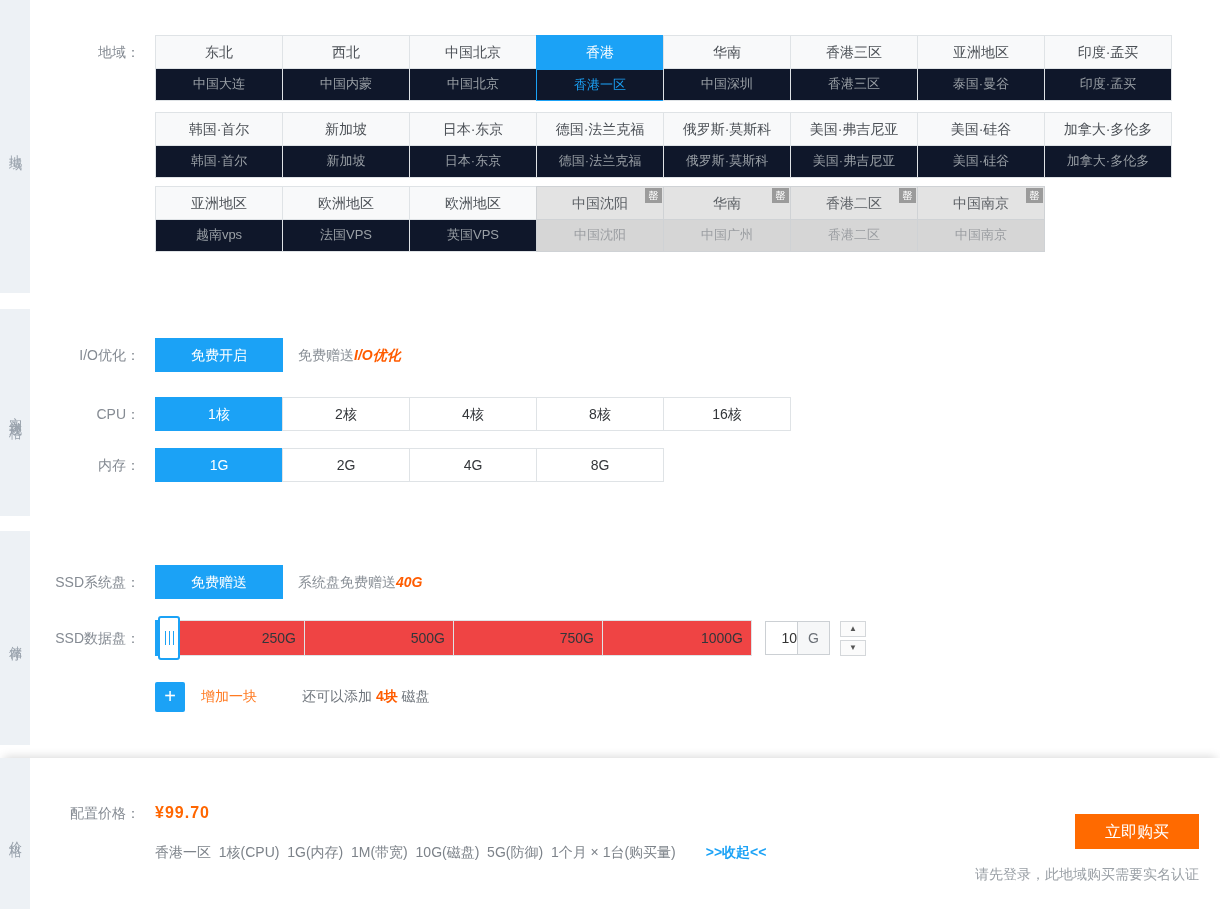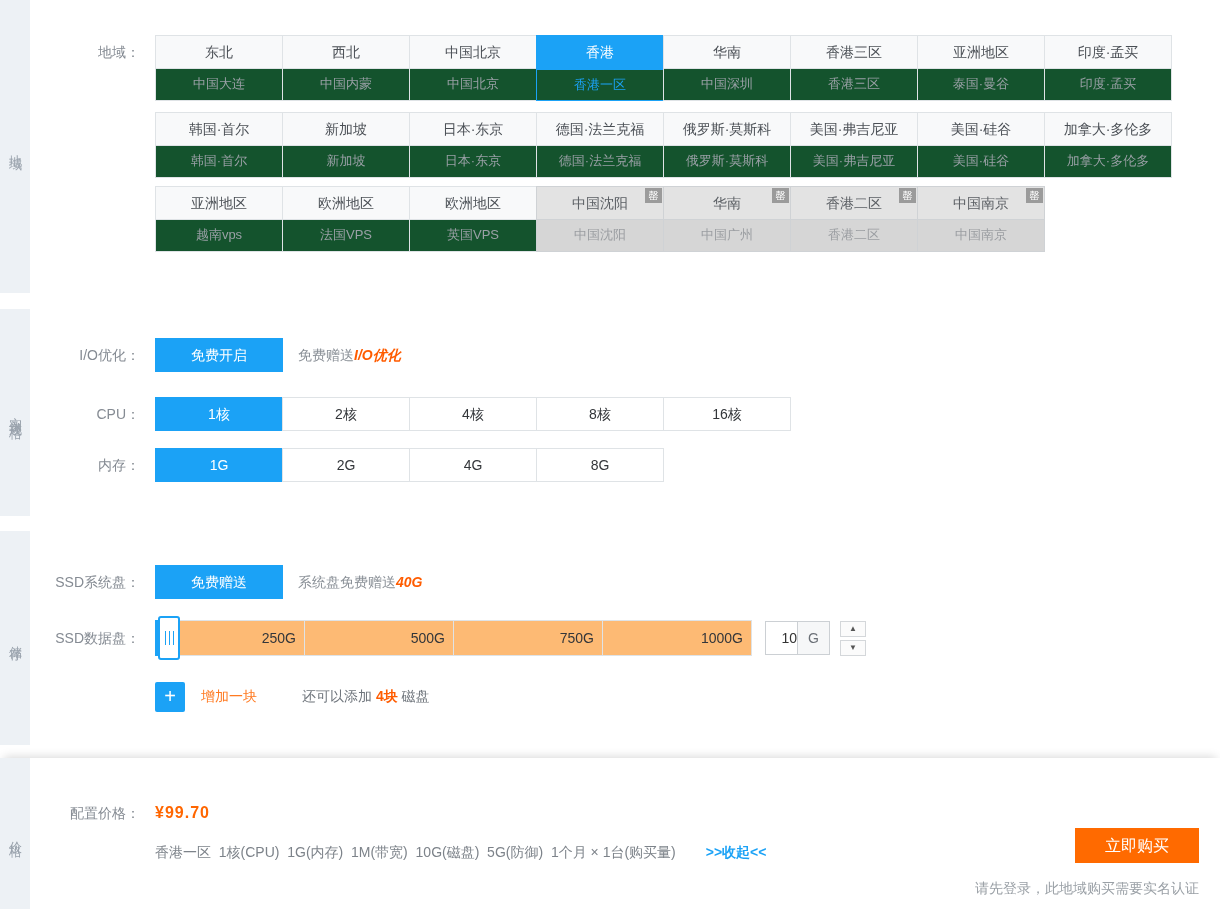--- a/index.html
+++ b/index.html
@@ -25,21 +25,21 @@
   .field-label{width:125px;flex:none;text-align:right;padding-right:15px;color:#858b93;font-size:14px;}
   
   .s1 .field-label{position:absolute;left:0;top:44px;}
   .region-rows{margin-left:125px;padding-top:35px;}
   .region-row{display:flex;border-radius:16px;}
   .region-row.r1{margin-bottom:11px;}
   .region-row.r2{margin-bottom:8px;}
   .cell{width:128px;flex:none;cursor:pointer;}
   .cell + .cell{margin-left:-1px;}
   .cell-top{position:relative;height:34px;line-height:32px;border:1px solid #dfe3e6;background:#f8f9fa;text-align:center;font-size:14px;color:#4a4f55;}
-  .cell-sub{height:32px;line-height:30px;border:1px solid #dfe3e6;border-top:none;background:#14532d;text-align:center;font-size:13px;color:#9aa0a6;}
+  .cell-sub{height:32px;line-height:30px;border:1px solid #dfe3e6;border-top:none;background:#0f172a;text-align:center;font-size:13px;color:#9aa0a6;}
   .cell.sel .cell-top{background:var(--accent-blue);border-color:var(--accent-blue);color:#fff;}
   .cell.sel .cell-sub{border:1px solid var(--accent-blue);color:var(--accent-blue);}
   .cell.dis{cursor:not-allowed;}
   .cell.dis .cell-top{background:var(--disabled-bg);border-color:#cfd2d5;color:#5a5e63;}
   .cell.dis .cell-sub{background:var(--disabled-sub-bg);border-color:#cfd2d5;color:#9a9da1;}
   .badge{position:absolute;top:1px;right:1px;width:17px;height:15px;line-height:15px;background:var(--badge-bg);color:#fff;font-size:10px;text-align:center;}
   
   .form-row{display:flex;}
   .form-row .field-label{line-height:34px;}
   .s2 .content{padding-top:29px;}
@@ -49,41 +49,41 @@
   .opt + .opt{margin-left:-1px;}
   .opt.sel{background:var(--accent-blue);border-color:var(--accent-blue);color:#fff;}
   .btn-blue{width:128px;height:34px;line-height:34px;background:var(--accent-blue);color:#fff;text-align:center;font-size:14px;cursor:pointer;}
   .note{line-height:34px;margin-left:15px;font-size:14px;color:#8a9097;}
   .note b{color:var(--highlight-orange);font-style:italic;font-weight:bold;}
   
   .s3 .content{padding-top:34px;}
   .row-sys{margin-bottom:21px;}
   .form-row .field-label.lh36{line-height:36px;}
   .slider{position:relative;display:flex;height:36px;}
-  .seg{width:150px;flex:none;height:36px;line-height:34px;border:1px solid #dfe3e6;background:#fdba74;text-align:right;padding-right:8px;font-size:14px;color:#33363a;cursor:pointer;}
+  .seg{width:150px;flex:none;height:36px;line-height:34px;border:1px solid #dfe3e6;background:#ef4444;text-align:right;padding-right:8px;font-size:14px;color:#33363a;cursor:pointer;}
   .seg + .seg{margin-left:-1px;}
   .slider-fill{position:absolute;left:0;top:0;width:8px;height:36px;background:var(--accent-blue);}
   .handle{position:absolute;left:3px;top:-4px;width:22px;height:44px;background:#fff;border:2px solid var(--accent-blue);border-radius:3px;display:flex;align-items:center;justify-content:center;gap:3px;cursor:ew-resize;}
   .handle i{display:block;width:1px;height:14px;background:var(--accent-blue);}
   .size-input{width:33px;height:34px;border:1px solid #ccd0d4;text-align:right;font-size:14px;color:#333;margin-left:13px;outline:none;align-self:center;}
   .unit{width:32px;height:34px;line-height:32px;border:1px solid #ccd0d4;border-left:none;background:#f6f7f8;text-align:center;font-size:14px;color:#6b7077;align-self:center;}
   .spinner{margin-left:10px;display:flex;flex-direction:column;justify-content:center;gap:3px;}
   .spin-btn{width:26px;height:16px;border:1px solid #d4d7da;background:#fbfbfb;font-size:8px;color:#555;text-align:center;line-height:14px;cursor:pointer;}
   .add-row{display:flex;align-items:center;margin-top:26px;}
   .plus-btn{width:30px;height:30px;background:var(--accent-blue);color:#fff;font-size:20px;line-height:28px;text-align:center;border-radius:2px;cursor:pointer;}
   .add-label{margin-left:16px;color:#ff7a21;font-size:14px;cursor:pointer;}
   .add-note{margin-left:45px;color:#6f757c;font-size:14px;}
   .add-note b{color:var(--highlight-orange);}
   
   .price-row{display:flex;align-items:baseline;margin-top:46px;}
   .amount{font-size:16px;font-weight:bold;color:var(--price-orange);letter-spacing:1px;}
   .summary-row{display:flex;align-items:center;margin-top:21px;}
   .summary{font-size:14px;color:#7d838a;white-space:pre-wrap;}
   .collapse-link{margin-left:30px;color:var(--accent-blue);font-size:14px;font-weight:bold;cursor:pointer;}
-  .buy-area{position:absolute;right:21px;top:70px;text-align:right;}
+  .buy-area{position:absolute;right:21px;top:56px;text-align:right;}
   .buy-btn{display:inline-block;width:124px;height:35px;line-height:35px;background:var(--accent-orange);color:#fff;font-size:16px;text-align:center;cursor:pointer;}
   .login-note{margin-top:17px;font-size:14px;color:#9aa0a6;}
 </style>
 </head>
 <body>
 
 <div class="section s1">
   <div class="sidebar">
     <span>地域</span>
   </div>

